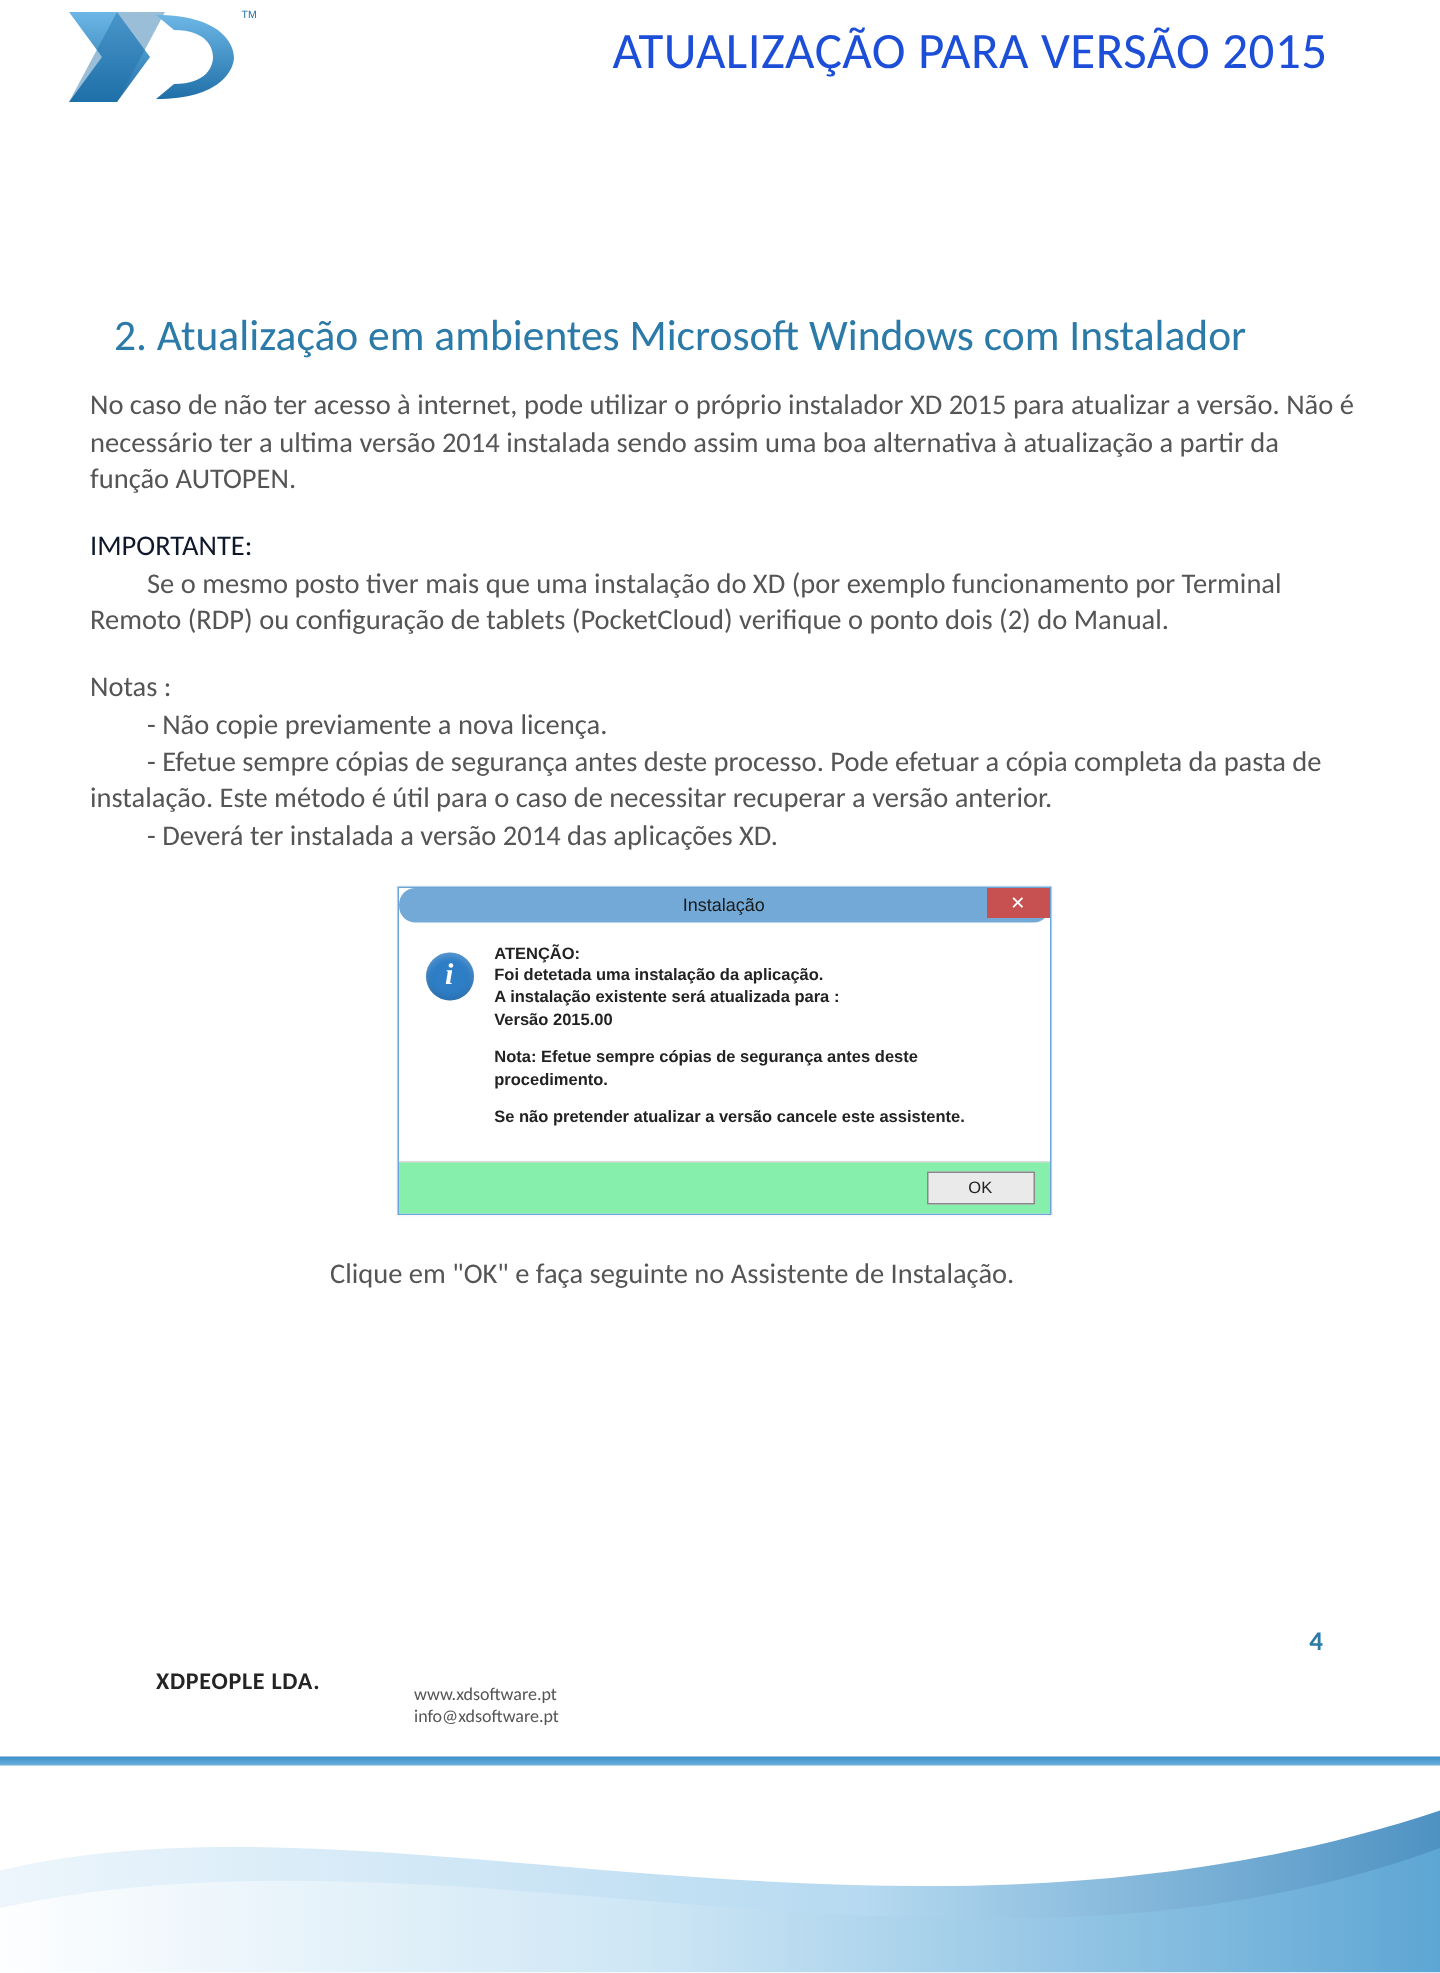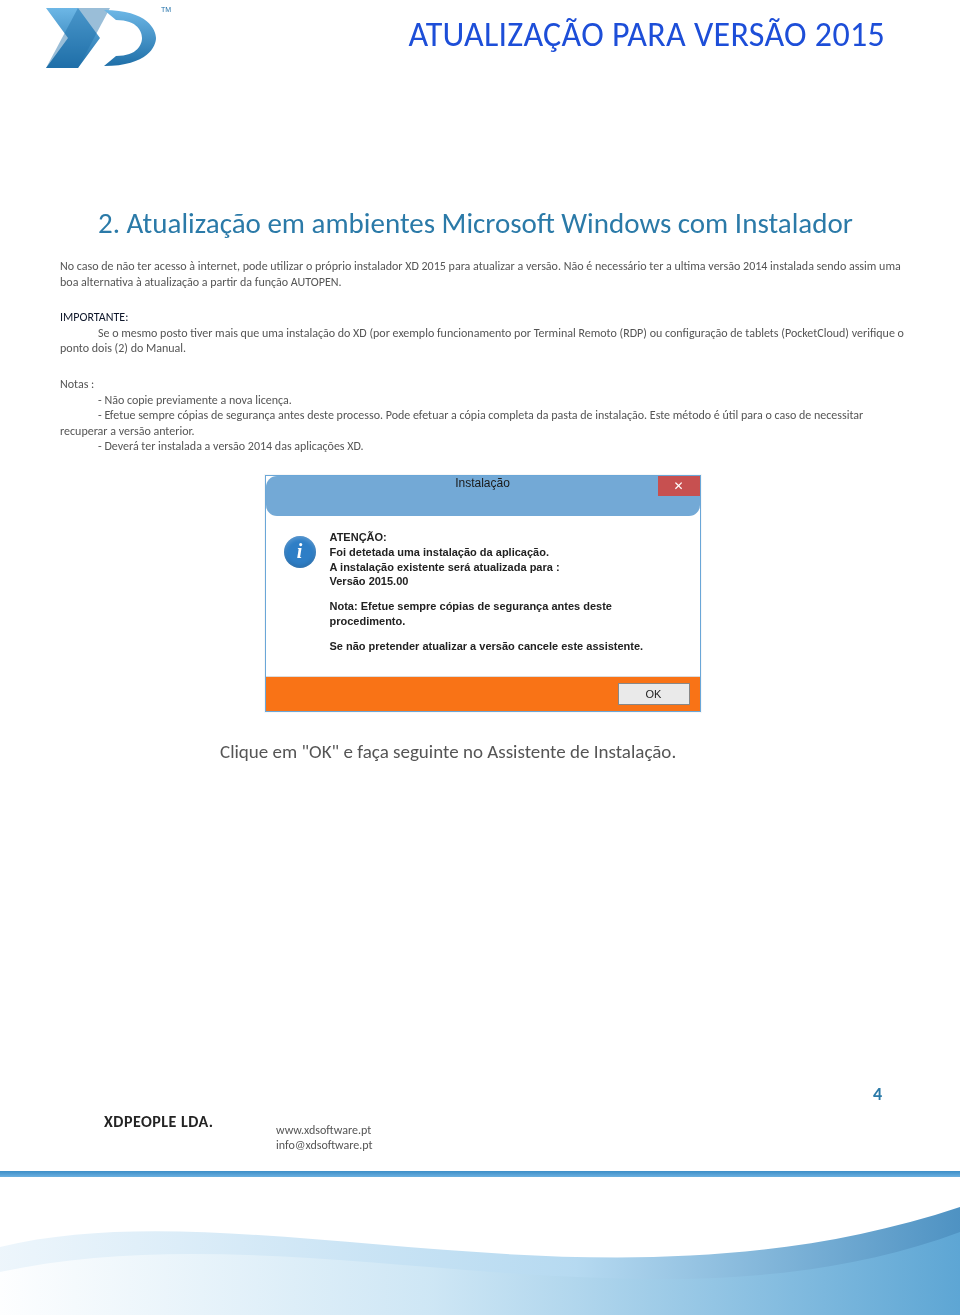--- a/index.html
+++ b/index.html
@@ -32,48 +32,48 @@
       letter-spacing: 0.3px;
     }
     .content {
       padding: 90px 55px 0 60px;
       color: #444;
     }
     .section-heading {
       color: #2b7aa8;
       font-size: 29px;
       font-weight: 400;
-      margin: 25px 0 18px 38px;
+      margin: 25px 0 18px 16px;
     }
     .body-text {
-      font-size: 12px;
+      font-size: 19px;
       line-height: 1.3;
       color: #555;
       margin-bottom: 20px;
     }
     .important-label { font-weight: normal; color: #0f172a; }
     .bold { font-weight: normal; }
     .note-line { text-indent: 38px; }
     .dialog-wrap {
       display: flex;
       justify-content: center;
       margin: 20px 0 28px;
     }
     .dialog {
       width: 436px;
       border: 1px solid #6aa7d8;
       background: #fff;
       font-family: "Segoe UI", Arial, sans-serif;
       box-shadow: 0 0 0 1px rgba(0,0,0,0.03);
     }
     .dialog-titlebar {
-      height: 40px;
+      height: 23px;
       background: #73a9d6;
       display: flex;
-      align-items: flex-start;
+      align-items: center;
       justify-content: center;
       position: relative;
       border-radius: 11px;
     }
     .dialog-title {
       font-size: 12px;
       color: #1a1a1a;
       font-weight: 400;
     }
     .close-btn {
@@ -112,21 +112,21 @@
       font-style: italic;
       font-weight: bold;
       font-size: 20px;
       flex-shrink: 0;
       margin-top: 6px;
       box-shadow: inset 0 -2px 4px rgba(0,0,0,0.15), inset 0 2px 4px rgba(255,255,255,0.25);
     }
     .dialog-msg p { margin-bottom: 10px; }
     .dialog-msg .bold { font-weight: bold; }
     .dialog-footer {
-      background: #f97316;
+      background: #86efac;
       border-top: 1px solid #dcdcdc;
       padding: 6px 10px;
       display: flex;
       justify-content: flex-end;
       align-items: flex-end;
     }
     .ok-btn {
       min-width: 72px;
       height: 22px;
       border: 1px solid #888;

